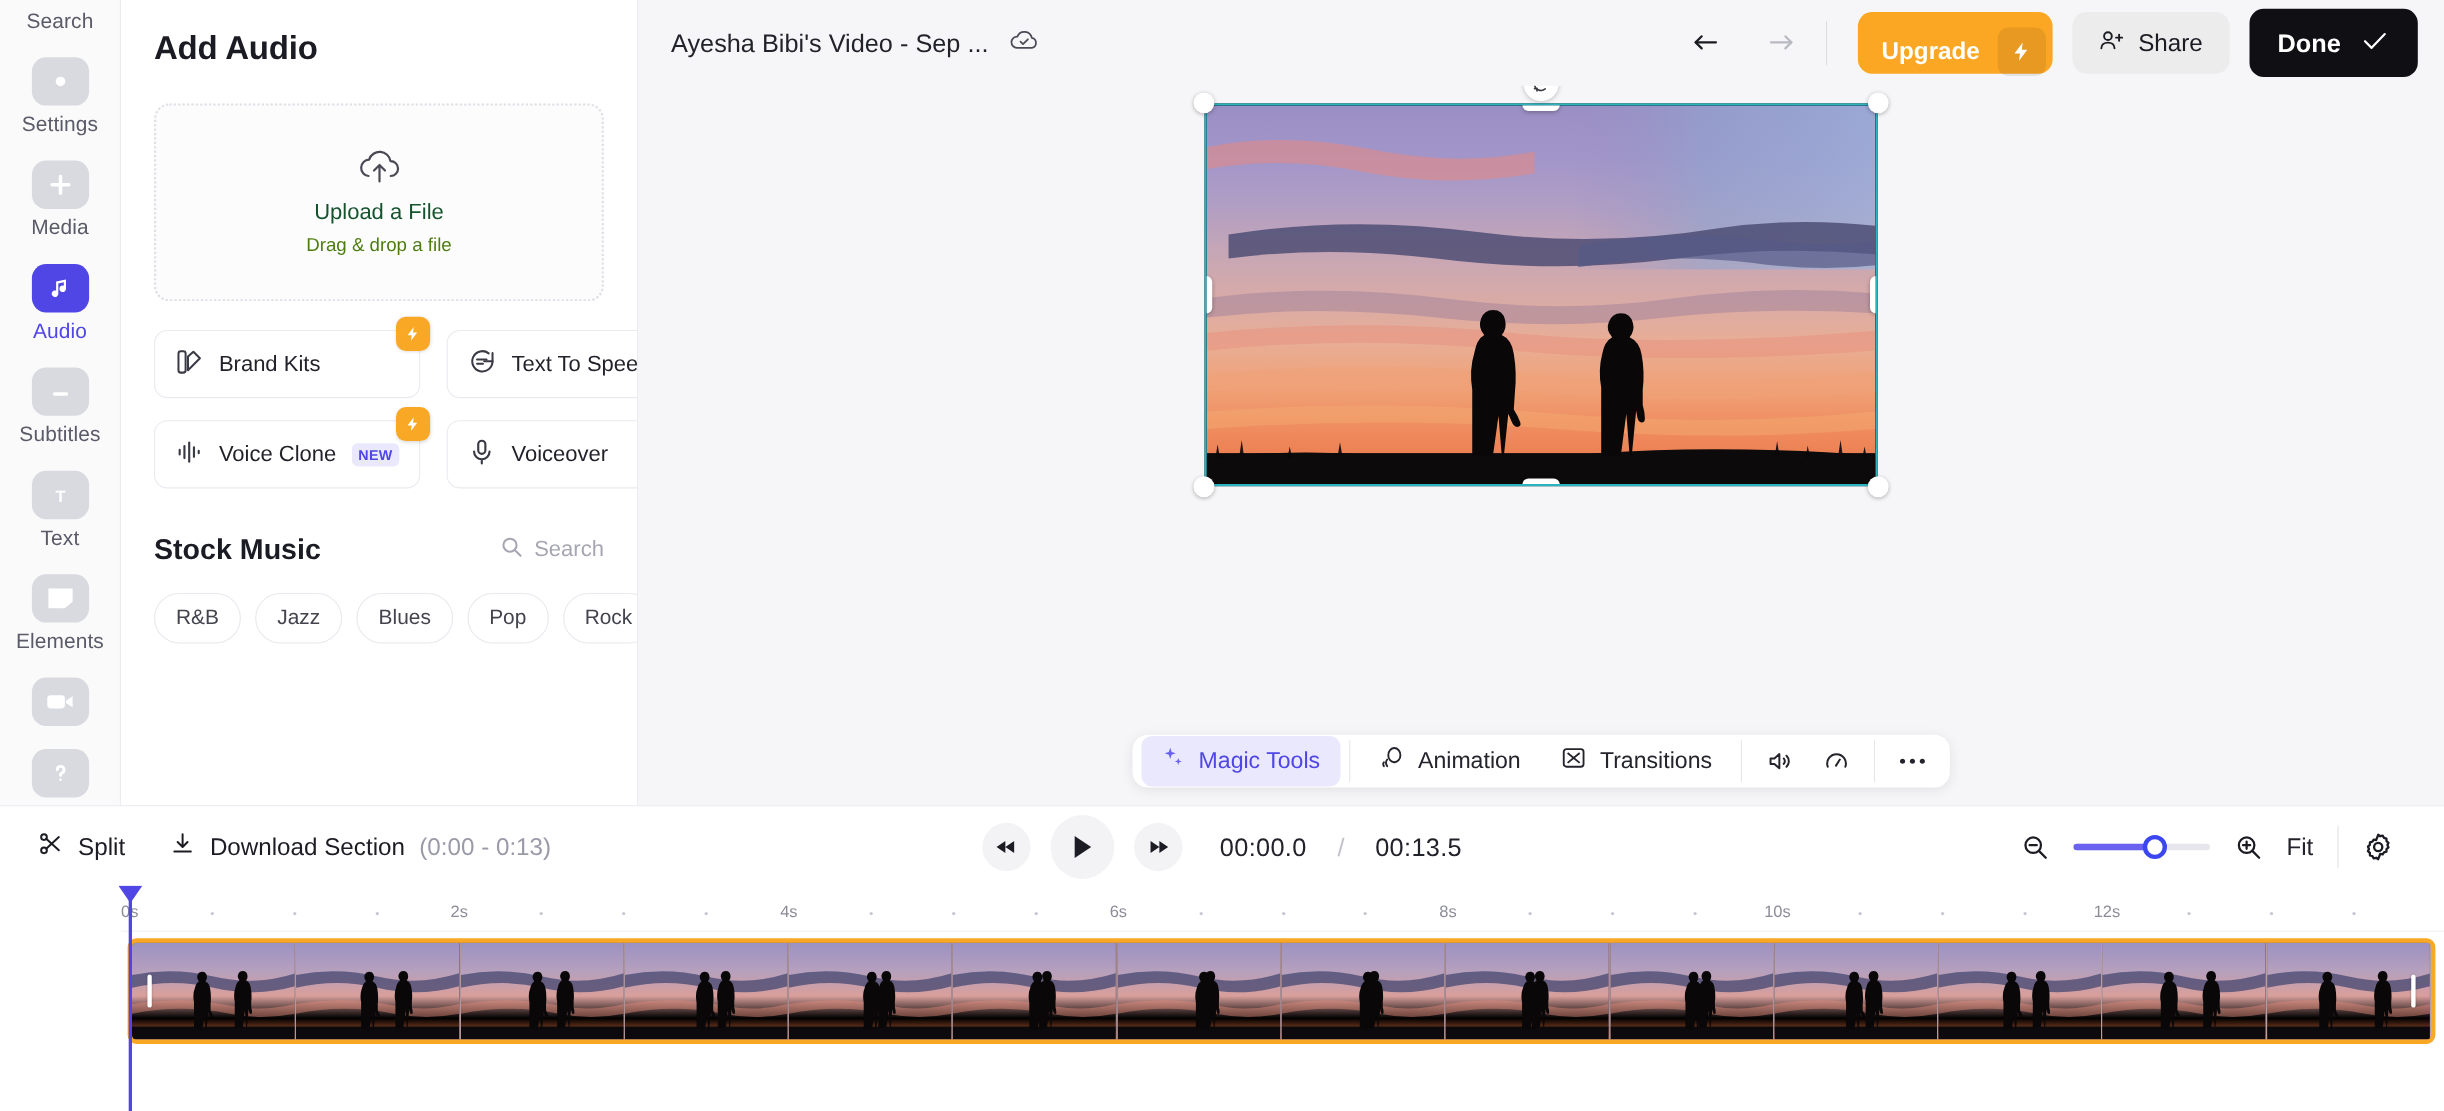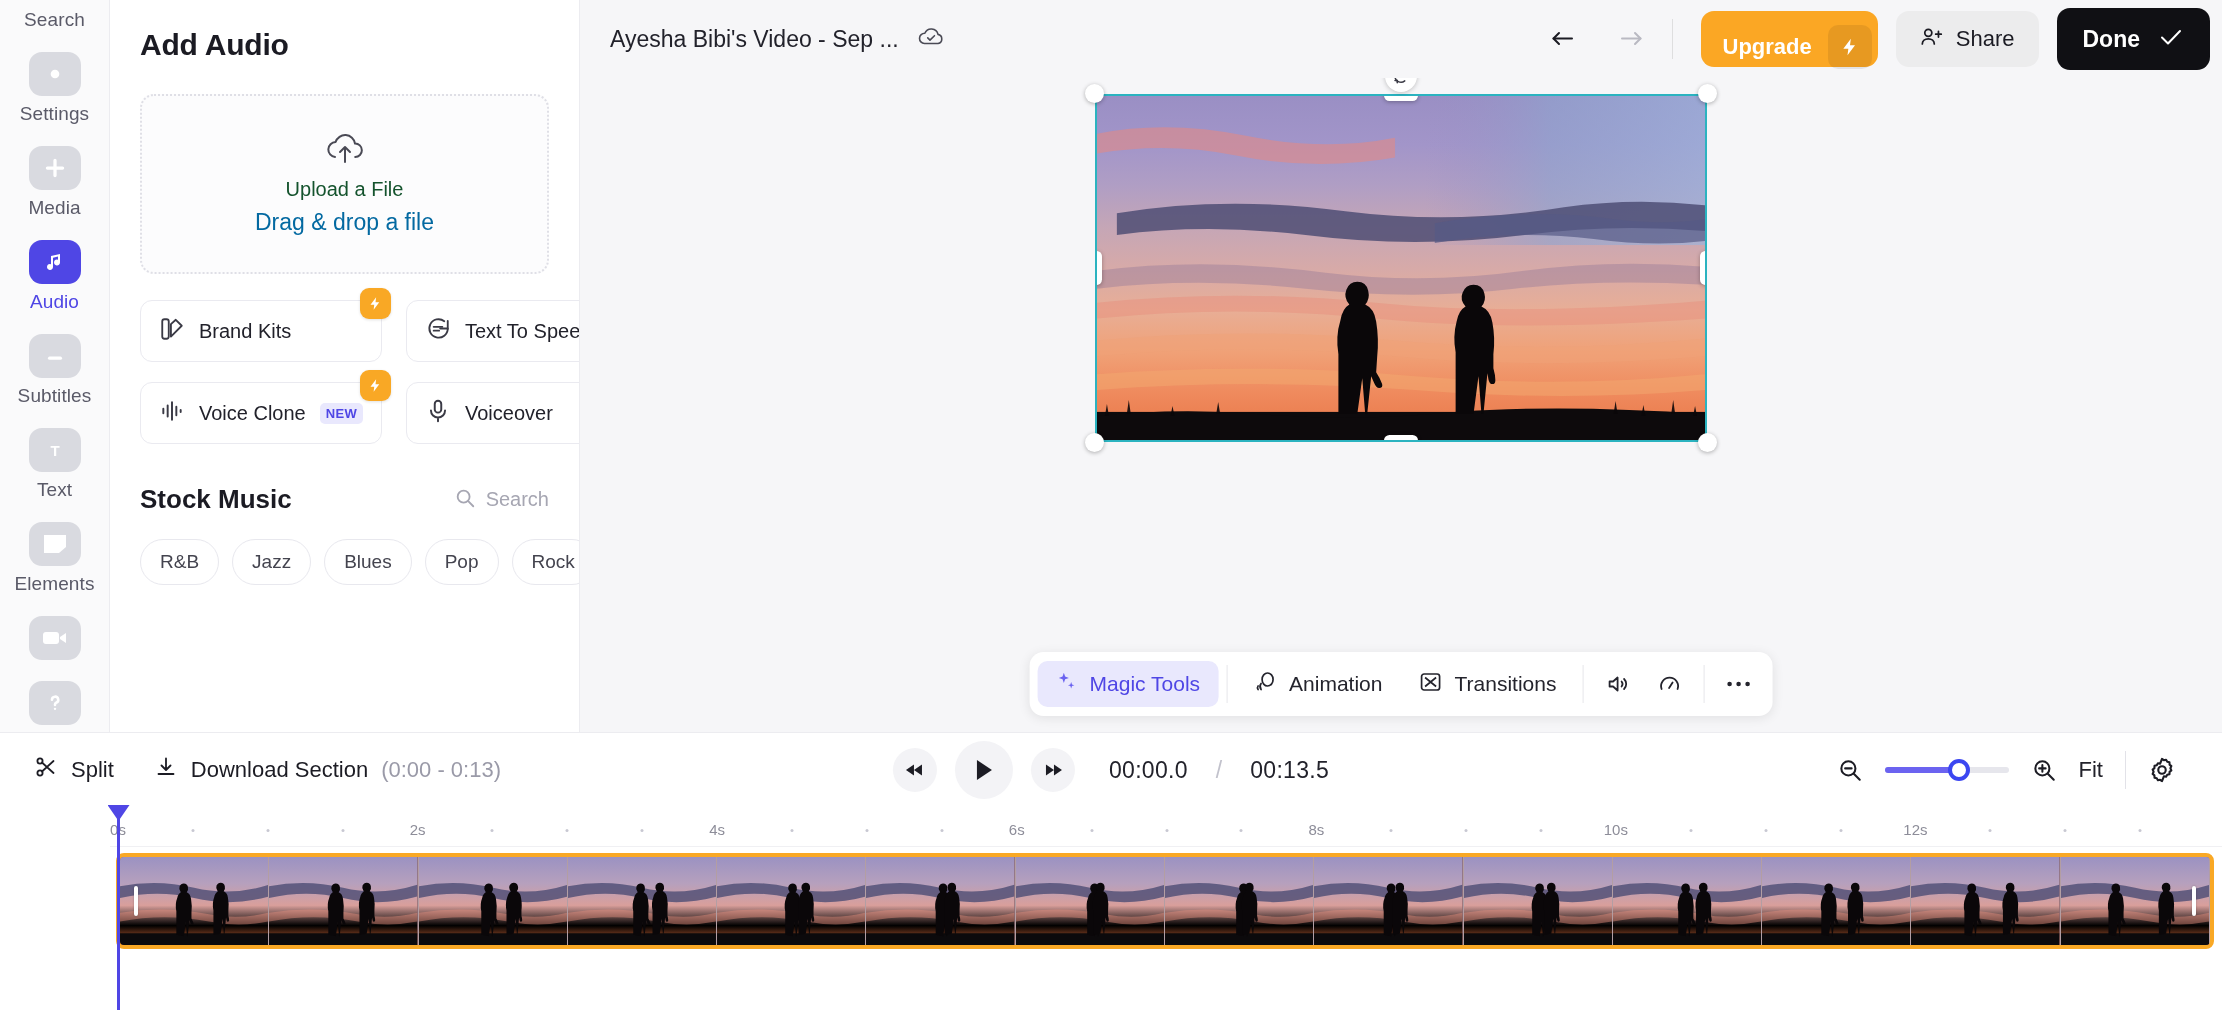--- a/index.html
+++ b/index.html
@@ -46,21 +46,21 @@
   }
   .panel-title { font-size: 30px; font-weight: 700; color: #1b1b23; margin-top: 28px; letter-spacing: -.2px; }
 
   .dropzone {
     margin-top: 32px; height: 180px; border: 2px dotted #dfdfe6;
     border-radius: 14px; background: #fcfcfd;
     display: flex; flex-direction: column; align-items: center; justify-content: center;
     gap: 8px; cursor: pointer;
   }
   .dz-title { font-size: 20px; color: #14532d; }
-  .dz-sub { font-size: 23px; color: #0369a1; }
+  .dz-sub { font-size: 17px; color: #4d7c0f; }
 
   .btn-grid { margin-top: 26px; display: grid; grid-template-columns: 1fr 1fr; gap: 20px 24px; }
   .feat-btn {
     position: relative; height: 62px; border: 1px solid #eaeaf0; border-radius: 12px;
     background: #fff; display: flex; align-items: center; gap: 14px;
     padding: 0 18px; cursor: pointer;
   }
   .feat-label { font-size: 20px; color: #22222b; white-space: nowrap; }
   .pro-badge {
     position: absolute; top: -13px; right: -10px; width: 31px; height: 31px;
@@ -103,21 +103,21 @@
     width: 44px; height: 44px; border-radius: 10px; background: rgba(0,0,0,.08);
     display: flex; align-items: center; justify-content: center; margin-right: 6px;
   }
   .btn-share {
     height: 56px; background: #ececed; border-radius: 13px; display: flex; align-items: center;
     gap: 12px; padding: 0 24px; cursor: pointer; margin-right: 18px; justify-content: center;
   }
   .btn-share-text { font-size: 22px; color: #1b1b23; }
   .btn-done {
     height: 62px; background: #101014; border-radius: 13px; display: flex; align-items: center;
-    gap: 18px; padding: 0 26px; cursor: pointer; margin-right: 12px;
+    gap: 18px; padding: 0 26px; cursor: pointer; margin-right: 24px;
   }
   .btn-done-text { font-size: 23px; font-weight: 700; color: #ffffff; }
 
   
   .canvas-area { flex: 1 1 auto; position: relative; }
   .preview-wrap {
     position: absolute; left: 50%; transform: translateX(-50%);
     top: 16px; width: 612px; height: 348px;
   }
   .rotate-handle {
@@ -144,21 +144,21 @@
     border-radius: 6px; z-index: 6;
   }
   .h-t { width: 34px; height: 11px; top: -6px; left: 50%; transform: translateX(-50%); cursor: ns-resize; }
   .h-b { width: 34px; height: 11px; bottom: -6px; left: 50%; transform: translateX(-50%); cursor: ns-resize; }
   .h-l { width: 11px; height: 34px; left: -6px; top: 50%; transform: translateY(-50%); cursor: ew-resize; }
   .h-r { width: 11px; height: 34px; right: -6px; top: 50%; transform: translateY(-50%); cursor: ew-resize; }
 
   
   .ctx-toolbar {
     position: absolute; left: 50%; transform: translateX(-50%); bottom: 16px;
-    height: 64px; background: #ffffff; border-radius: 14px;
+    height: 48px; background: #ffffff; border-radius: 14px;
     box-shadow: 0 2px 12px rgba(0,0,0,.09); display: flex; align-items: center;
     padding: 0 8px; gap: 0;
   }
   .ctx-item {
     height: 46px; display: flex; align-items: center; gap: 12px;
     padding: 0 18px; border-radius: 10px; cursor: pointer; font-size: 21px; color: #24242d;
     white-space: nowrap;
   }
   .ctx-item.active { background: #e9e8fd; color: #4f46e5; }
   .ctx-sep { width: 1px; height: 38px; background: #e6e6ea; margin: 0 8px; }

